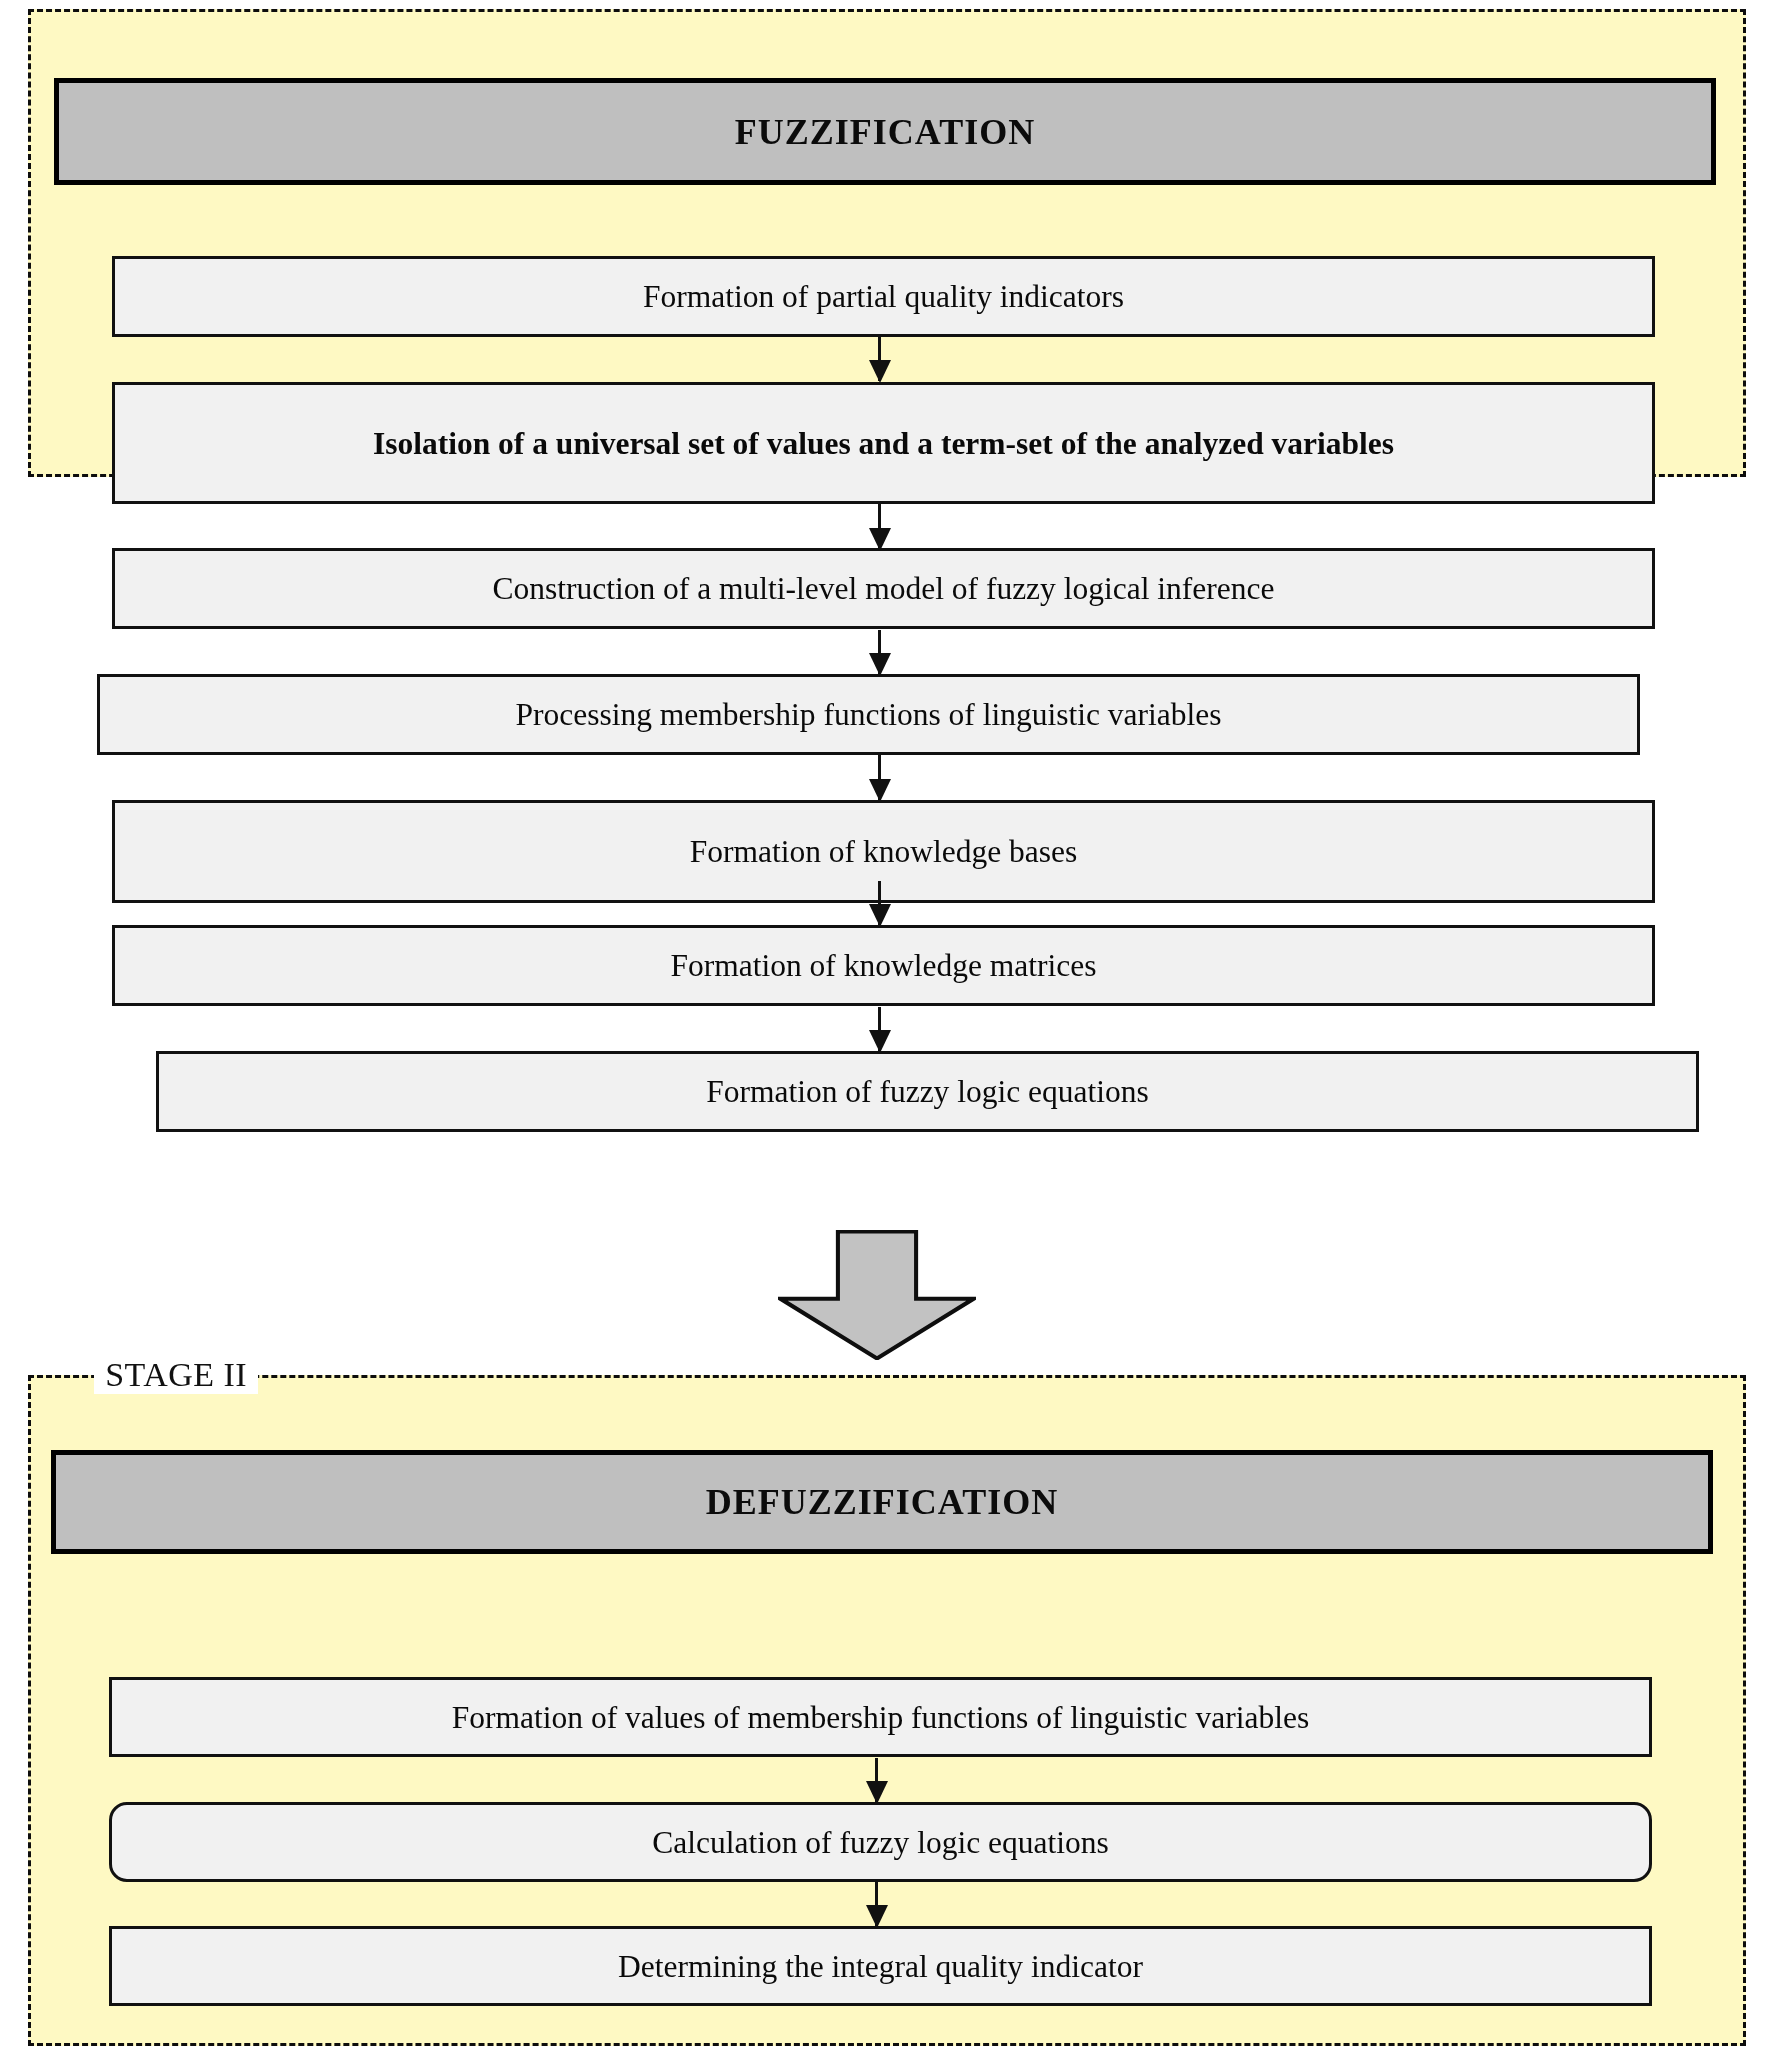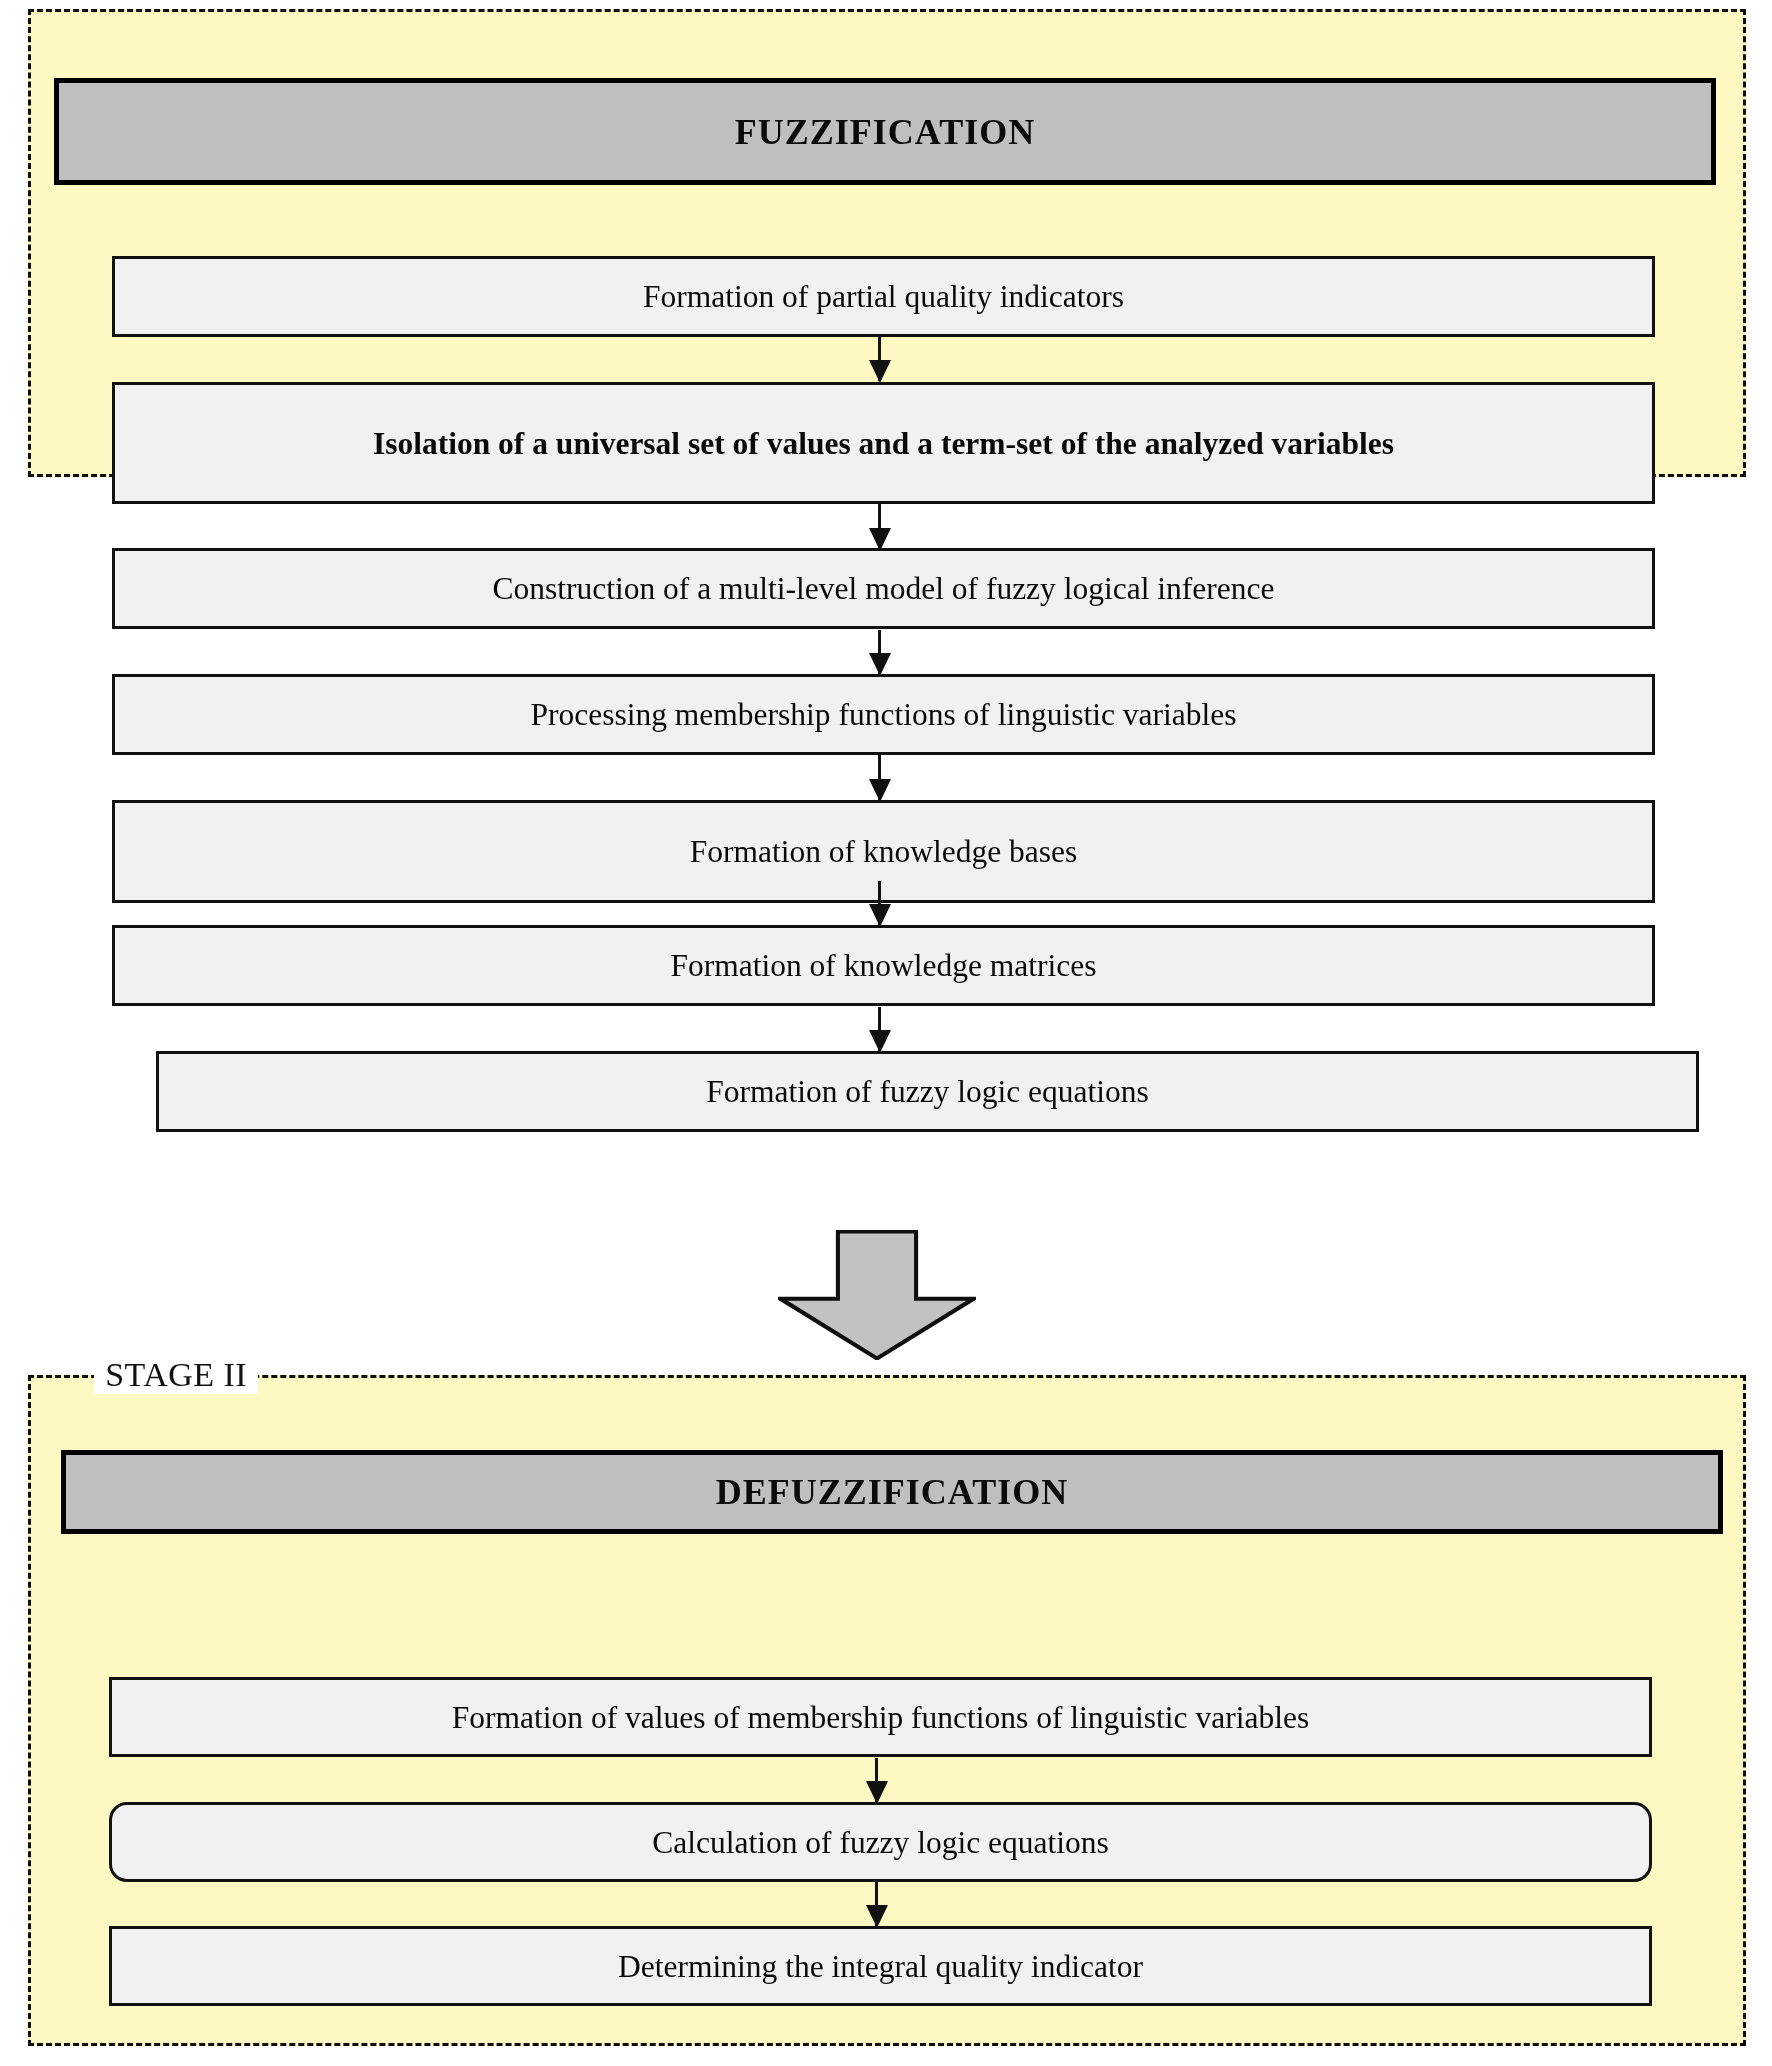--- a/index.html
+++ b/index.html
@@ -65,24 +65,24 @@
     letter-spacing: 1px;
     color: #0b0b0b;
   }
   #banner-fuzzification {
     left: 51px;
     top: 75px;
     width: 1662px;
     height: 107px;
   }
   #banner-defuzzification {
-    left: 61px;
+    left: 51px;
     top: 1450px;
     width: 1662px;
-    height: 84px;
+    height: 104px;
   }
 
   
   .step {
     position: absolute;
     box-sizing: border-box;
     background: #f1f1f1;
     border: 3.6px solid #111111;
     display: flex;
     align-items: center;
@@ -159,21 +159,21 @@
   <div class="connector" id="conn-f0" style="left:847px; top:325px;"></div>
 
   <div class="step wide" id="step-f1" style="left:81px; top:370px;">Isolation of a universal set of values and a term-set of the analyzed variables</div>
 
   <div class="connector" id="conn-f1" style="left:847px; top:492px;"></div>
 
   <div class="step wide" id="step-f2" style="left:81px; top:536px;">Construction of a multi-level model of fuzzy logical inference</div>
 
   <div class="connector" id="conn-f2" style="left:847px; top:618px;"></div>
 
-  <div class="step wide" id="step-f3" style="left:81px; top:662px;">Processing membership functions of linguistic variables</div>
+  <div class="step wide" id="step-f3" style="left:66px; top:662px;">Processing membership functions of linguistic variables</div>
 
   <div class="connector" id="conn-f3" style="left:847px; top:743px;"></div>
 
   <div class="step wide" id="step-f4" style="left:81px; top:788px;">Formation of knowledge bases</div>
 
   <div class="connector" id="conn-f4" style="left:847px; top:869px;"></div>
 
   <div class="step wide" id="step-f5" style="left:81px; top:913px;">Formation of knowledge matrices</div>
 
   <div class="connector" id="conn-f5" style="left:847px; top:995px;"></div>

